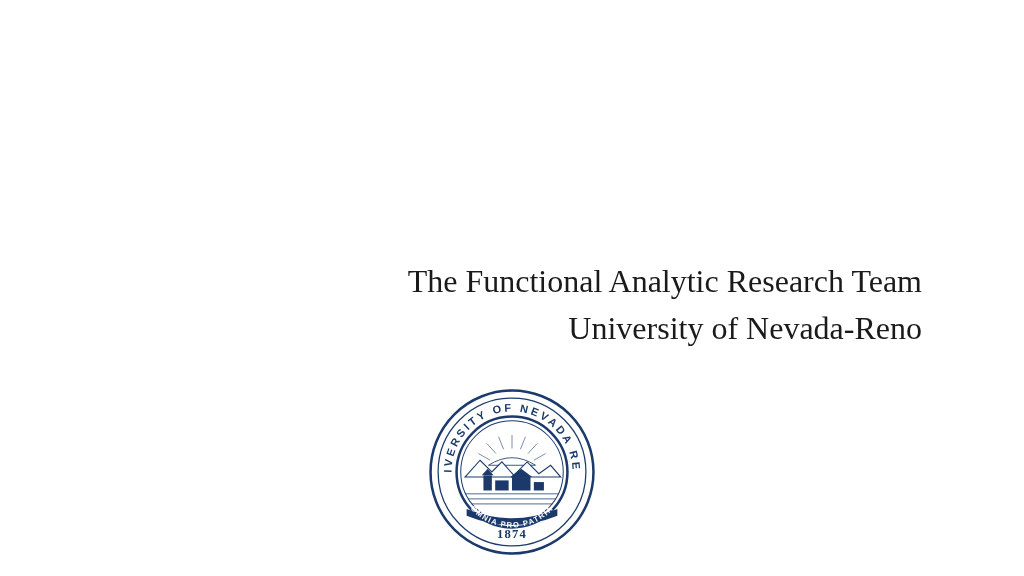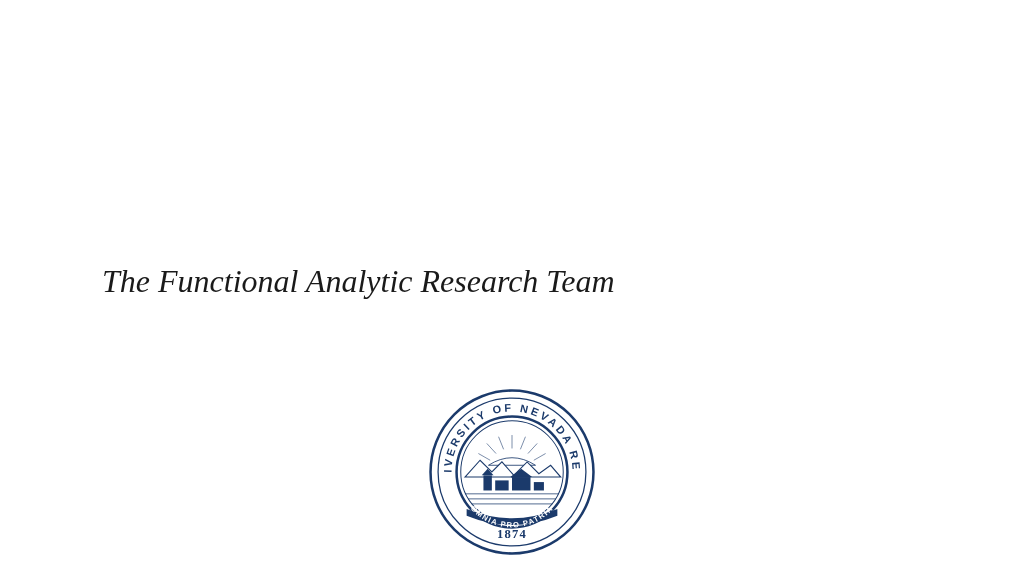--- a/index.html
+++ b/index.html
@@ -35,22 +35,21 @@
     line-height: 1.32;
     letter-spacing: -0.3px;
     color: #1a1a1a;
     margin: 0;
   }
   .subtitle-block {
     position: absolute;
     top: 258px;
     left: 102px;
     width: 820px;
-    text-align: left;
-    font-style: italic;
+    text-align: right;
   }
   .subtitle-line {
     font-family: "Liberation Serif", serif;
     font-size: 32px;
     line-height: 1.46;
     color: #1a1a1a;
   }
   .seal-wrap {
     position: absolute;
     top: 388px;
@@ -66,20 +65,21 @@
   }
 </style>
 </head>
 <body>
 
 <div class="slide">
 
 
   <div class="subtitle-block">
     <div class="subtitle-line">The Functional Analytic Research Team</div>
+    <div class="subtitle-line">University of Nevada-Reno</div>
   </div>
 
   <div class="seal-wrap">
     <svg class="seal" viewBox="0 0 200 200" aria-hidden="true">
       <defs>
         <path id="arcTop" d="M 28,100 A 72,72 0 0 1 172,100"></path>
         <path id="arcBottom" d="M 34,100 A 66,66 0 0 0 166,100"></path>
       </defs>
 
       <circle cx="100" cy="100" r="97" fill="#ffffff" stroke="#1b3a6b" stroke-width="3"></circle>

